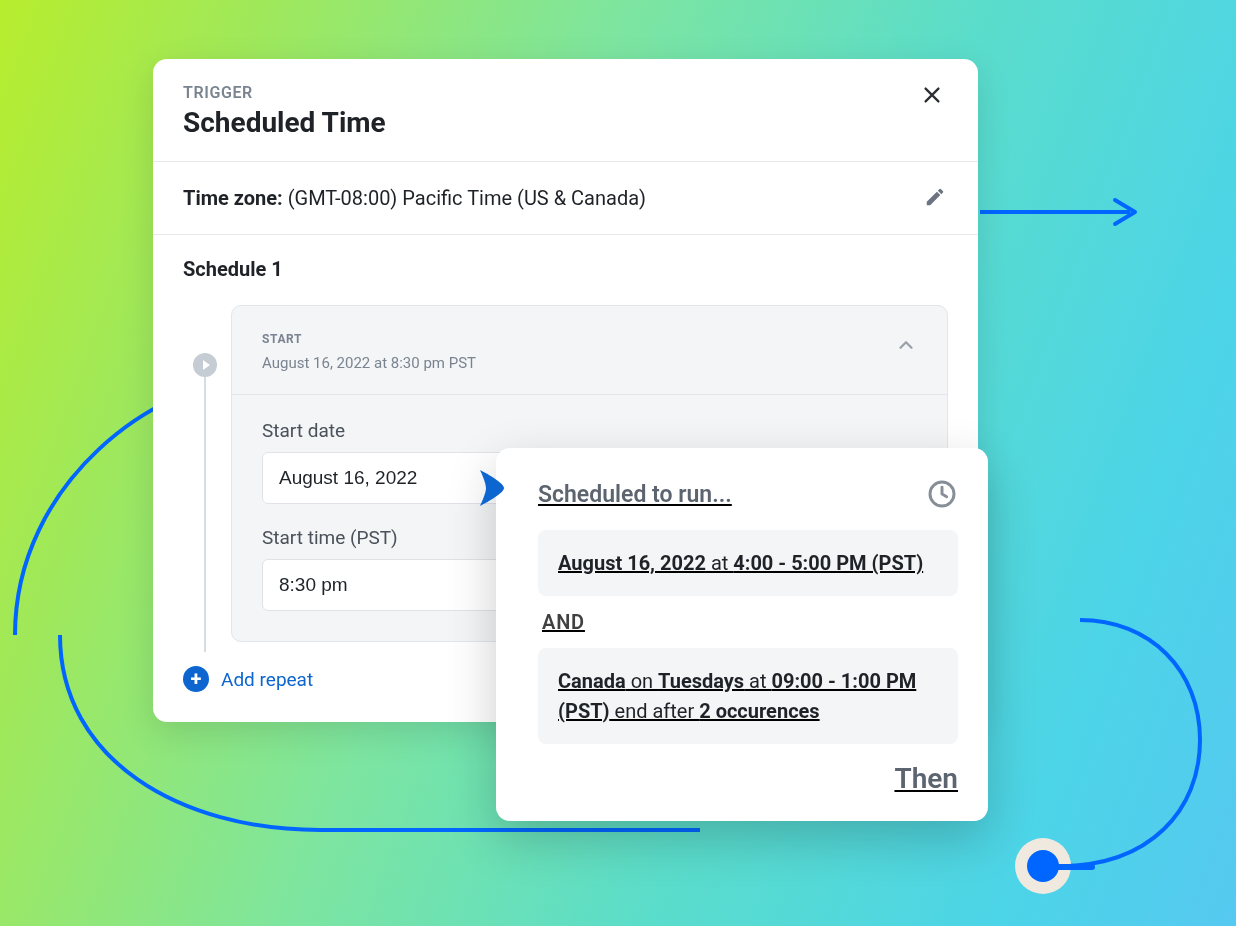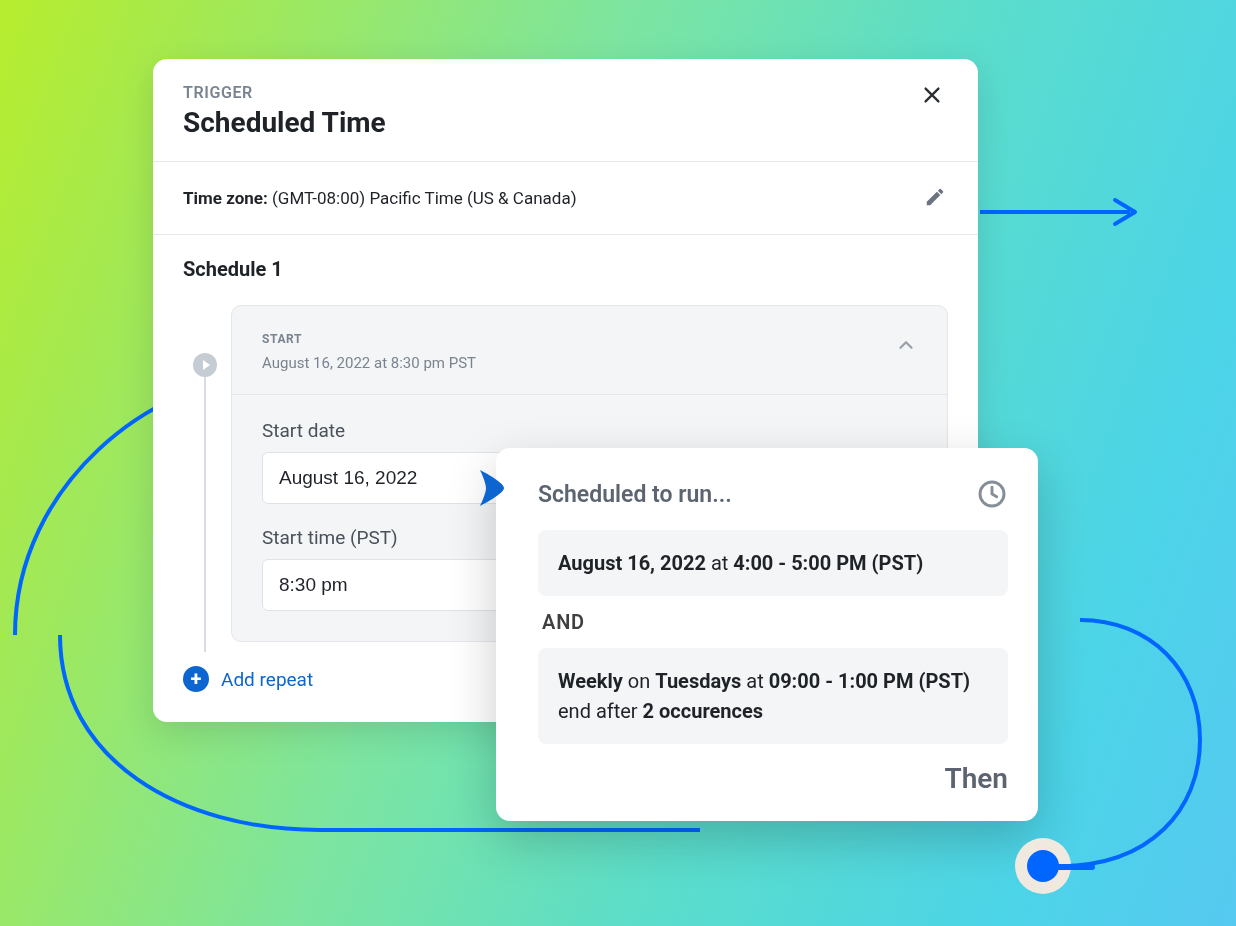--- a/index.html
+++ b/index.html
@@ -59,21 +59,21 @@
   .close-btn svg { width: 22px; height: 22px; }
 
   .hr { height: 1px; background: #e6e8eb; width: 100%; }
 
   .tz-row {
     padding: 24px 30px;
     display: flex;
     align-items: center;
     justify-content: space-between;
   }
-  .tz-text { font-size: 17px; color: #1f2328; }
+  .tz-text { font-size: 20px; color: #1f2328; }
   .tz-text strong { font-weight: 700; }
   .edit-icon {
     width: 24px; height: 24px;
     color: #6b7480;
     cursor: pointer;
   }
   .edit-icon svg { width: 22px; height: 22px; }
 
   .schedule-section {
     padding: 22px 30px 30px 30px;
@@ -190,25 +190,26 @@
     font-size: 20px;
     font-weight: 700;
     line-height: 1;
   }
 
   
   .popover {
     position: absolute;
     left: 496px;
     top: 448px;
-    width: 542px;
+    width: 492px;
     background: #fff;
     border-radius: 14px;
     box-shadow: 0 18px 50px rgba(0,0,0,0.20);
     padding: 30px 30px 26px 42px;
+    text-decoration: underline;
   }
   .pop-pointer {
     position: absolute;
     left: -20px;
     top: 18px;
     width: 34px; height: 44px;
   }
   .pop-pointer svg { width: 100%; height: 100%; }
 
   .pop-head {
@@ -362,21 +363,21 @@
           <path d="M12 7 V12 L15.5 14" stroke="currentColor" stroke-width="2.2" fill="none" stroke-linecap="round"></path>
         </svg>
     </div>
   </div>
 
   <div class="run-block">
     <span class="b">August 16, 2022</span><span> at </span><span class="b">4:00 - 5:00 PM (PST)</span>
   </div>
   <div class="and-sep">AND</div>
   <div class="run-block">
-    <span class="b">Weekly</span><span> on </span><span class="b">Tuesdays</span><span> at </span><span class="b">09:00 - 1:00 PM (PST)</span><span> end after </span><span class="b">2 occurences</span>
+    <span class="b">Canada</span><span> on </span><span class="b">Tuesdays</span><span> at </span><span class="b">09:00 - 1:00 PM (PST)</span><span> end after </span><span class="b">2 occurences</span>
   </div>
 
   <div class="then-row">Then</div>
 </div>
 
 <div class="flow-dot">
   <div class="flow-dot-tail"></div>
   <div class="flow-dot-inner"></div>
 </div>
 

